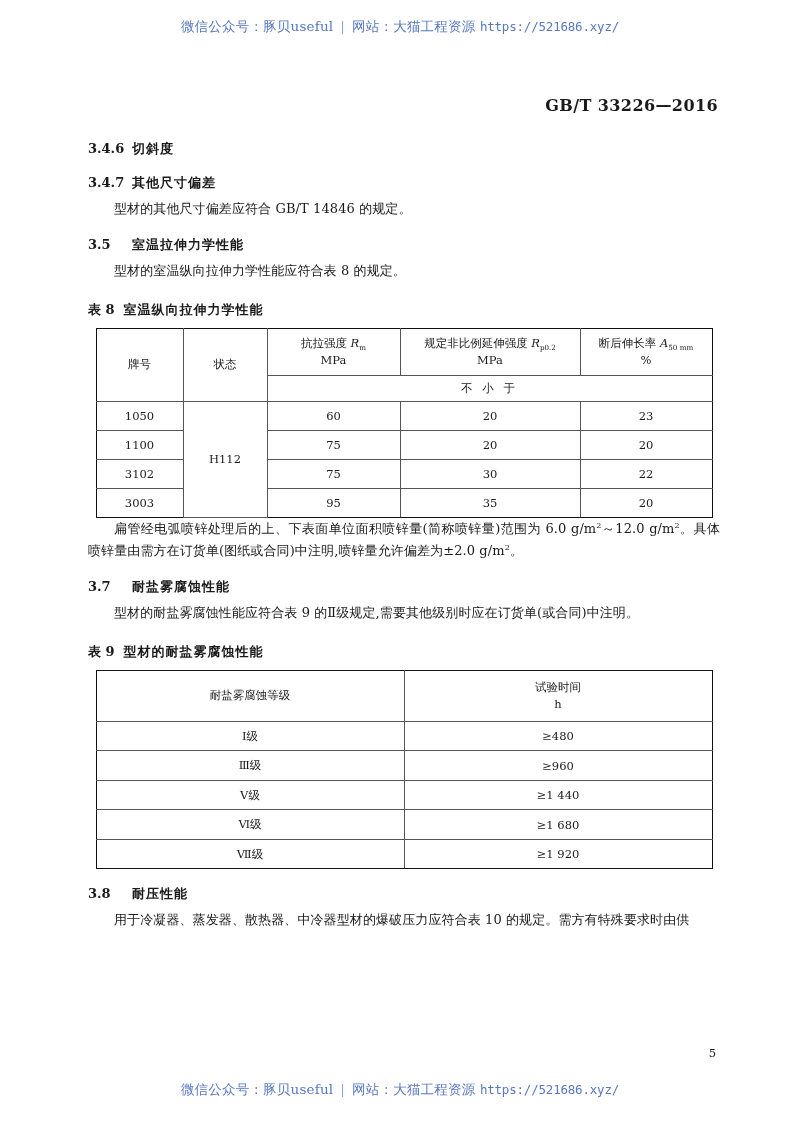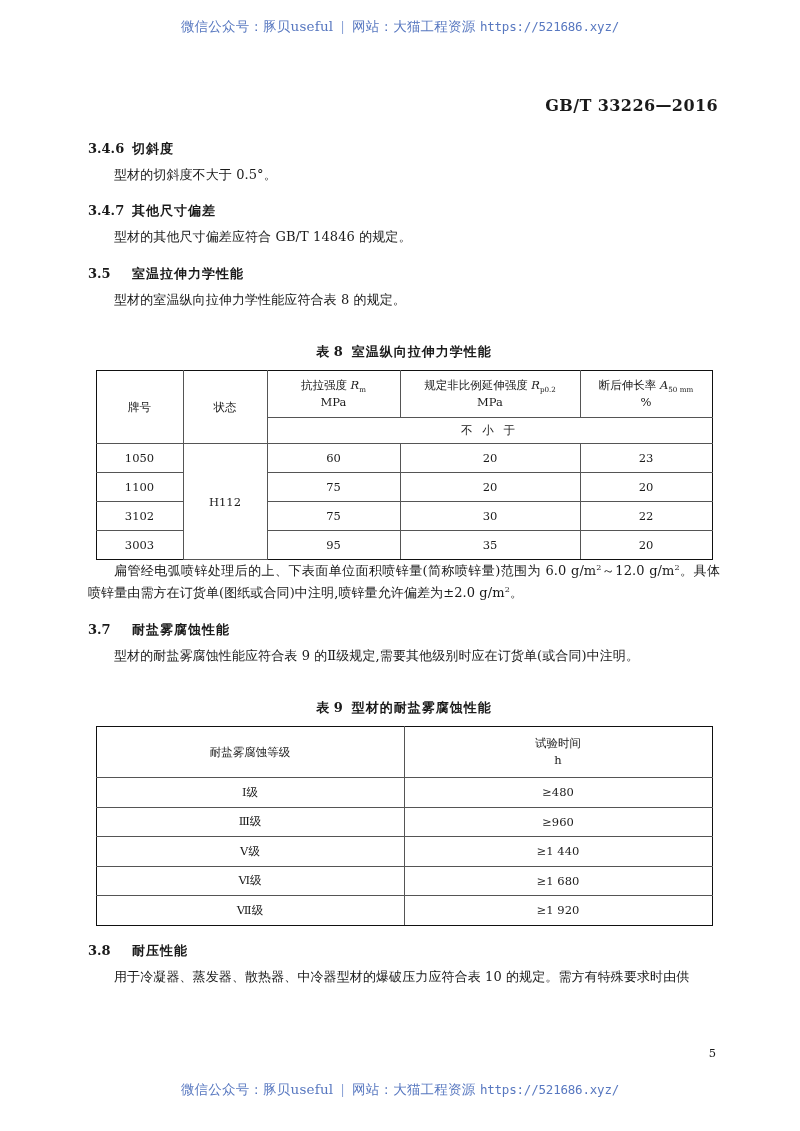--- a/index.html
+++ b/index.html
@@ -94,25 +94,25 @@
   }
   .para.tight { margin-bottom: 2px; }
 
   sup, sub {
     font-size: 0.62em;
     line-height: 0;
   }
 
   
   .table-title {
-    text-align: center;
+    text-align: left;
     font-weight: bold;
     font-size: 13px;
     letter-spacing: 1px;
-    margin: 32px 0 9px 0;
+    margin: 18px 0 9px 0;
     font-family: "DejaVu Sans", "Liberation Sans", sans-serif;
   }
   .table-title .tnum {
     font-family: "DejaVu Serif", "Liberation Serif", serif;
     letter-spacing: 0;
     padding-right: 9px;
   }
 
   table.std {
     border-collapse: collapse;
@@ -162,21 +162,20 @@
   </div>
 
   <div class="std-code">GB/T 33226—2016</div>
 
   <div class="content">
 
     <div class="clause">
       <span class="num">3.4.6</span>
       <span class="ttl">切斜度</span>
     </div>
-    <p class="para">型材的切斜度不大于 0.5°。</p>
 
     <div class="clause">
       <span class="num">3.4.7</span>
       <span class="ttl">其他尺寸偏差</span>
     </div>
     <p class="para">型材的其他尺寸偏差应符合 GB/T 14846 的规定。</p>
 
     <div class="clause">
       <span class="num">3.5</span>
       <span class="ttl">室温拉伸力学性能</span>

